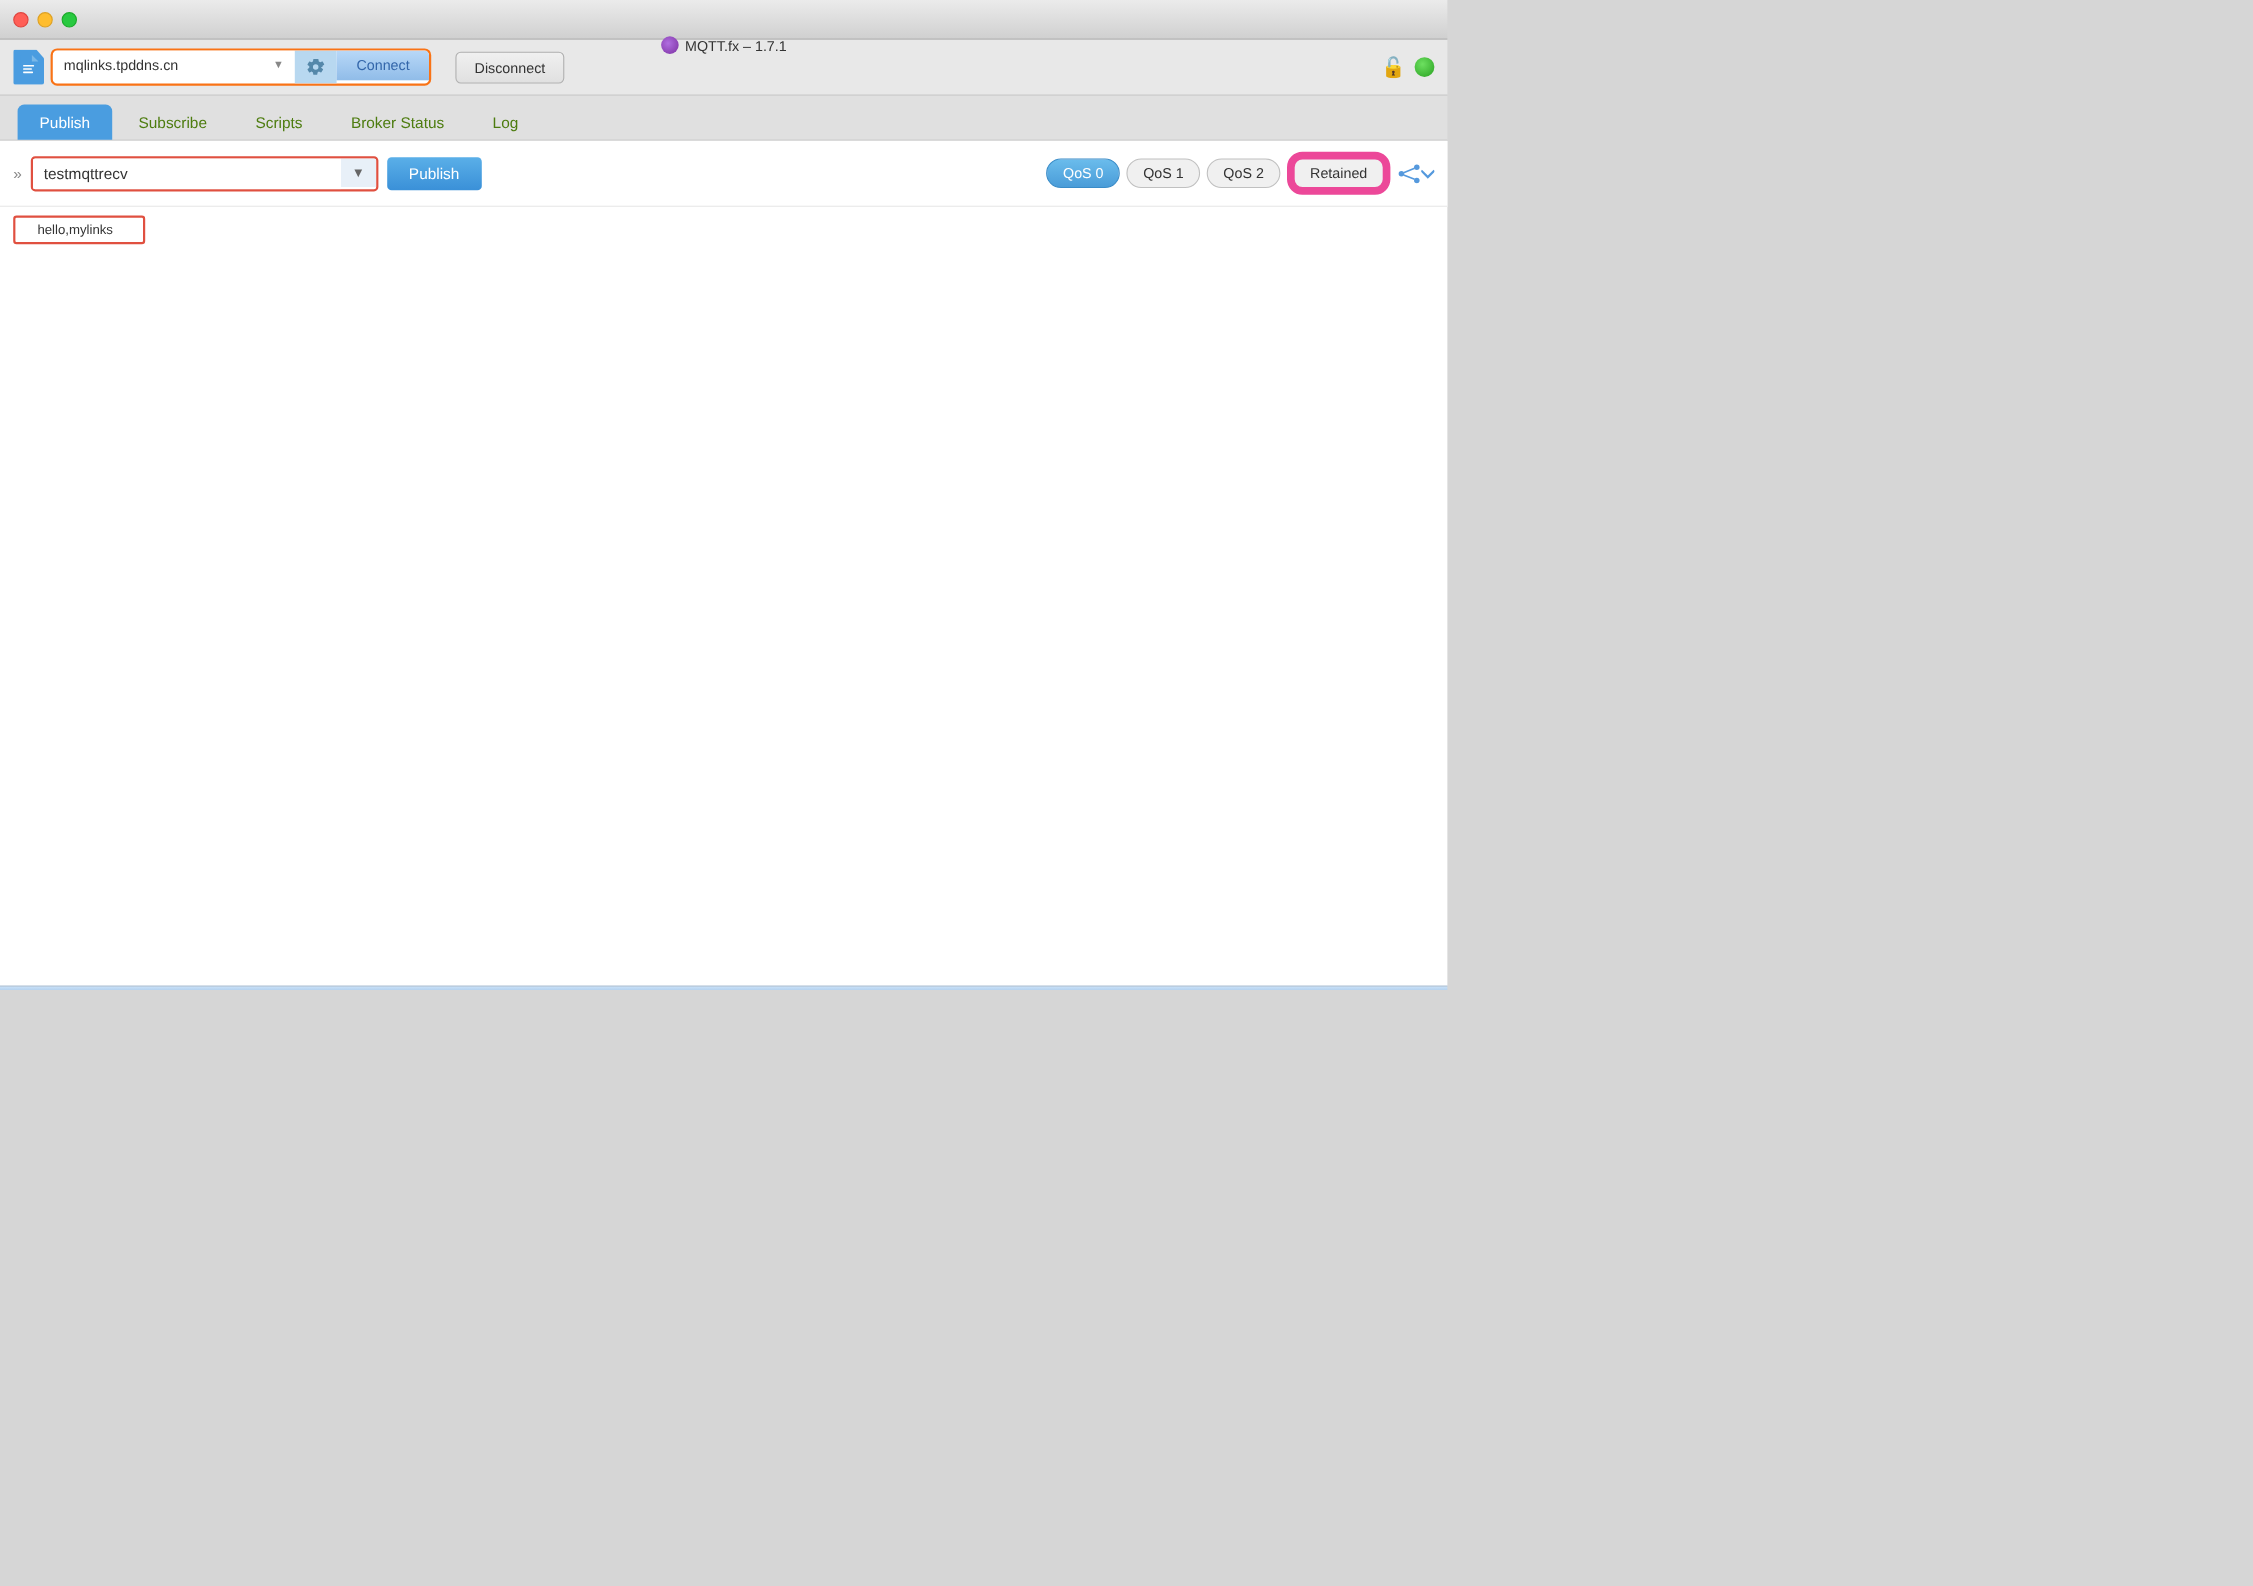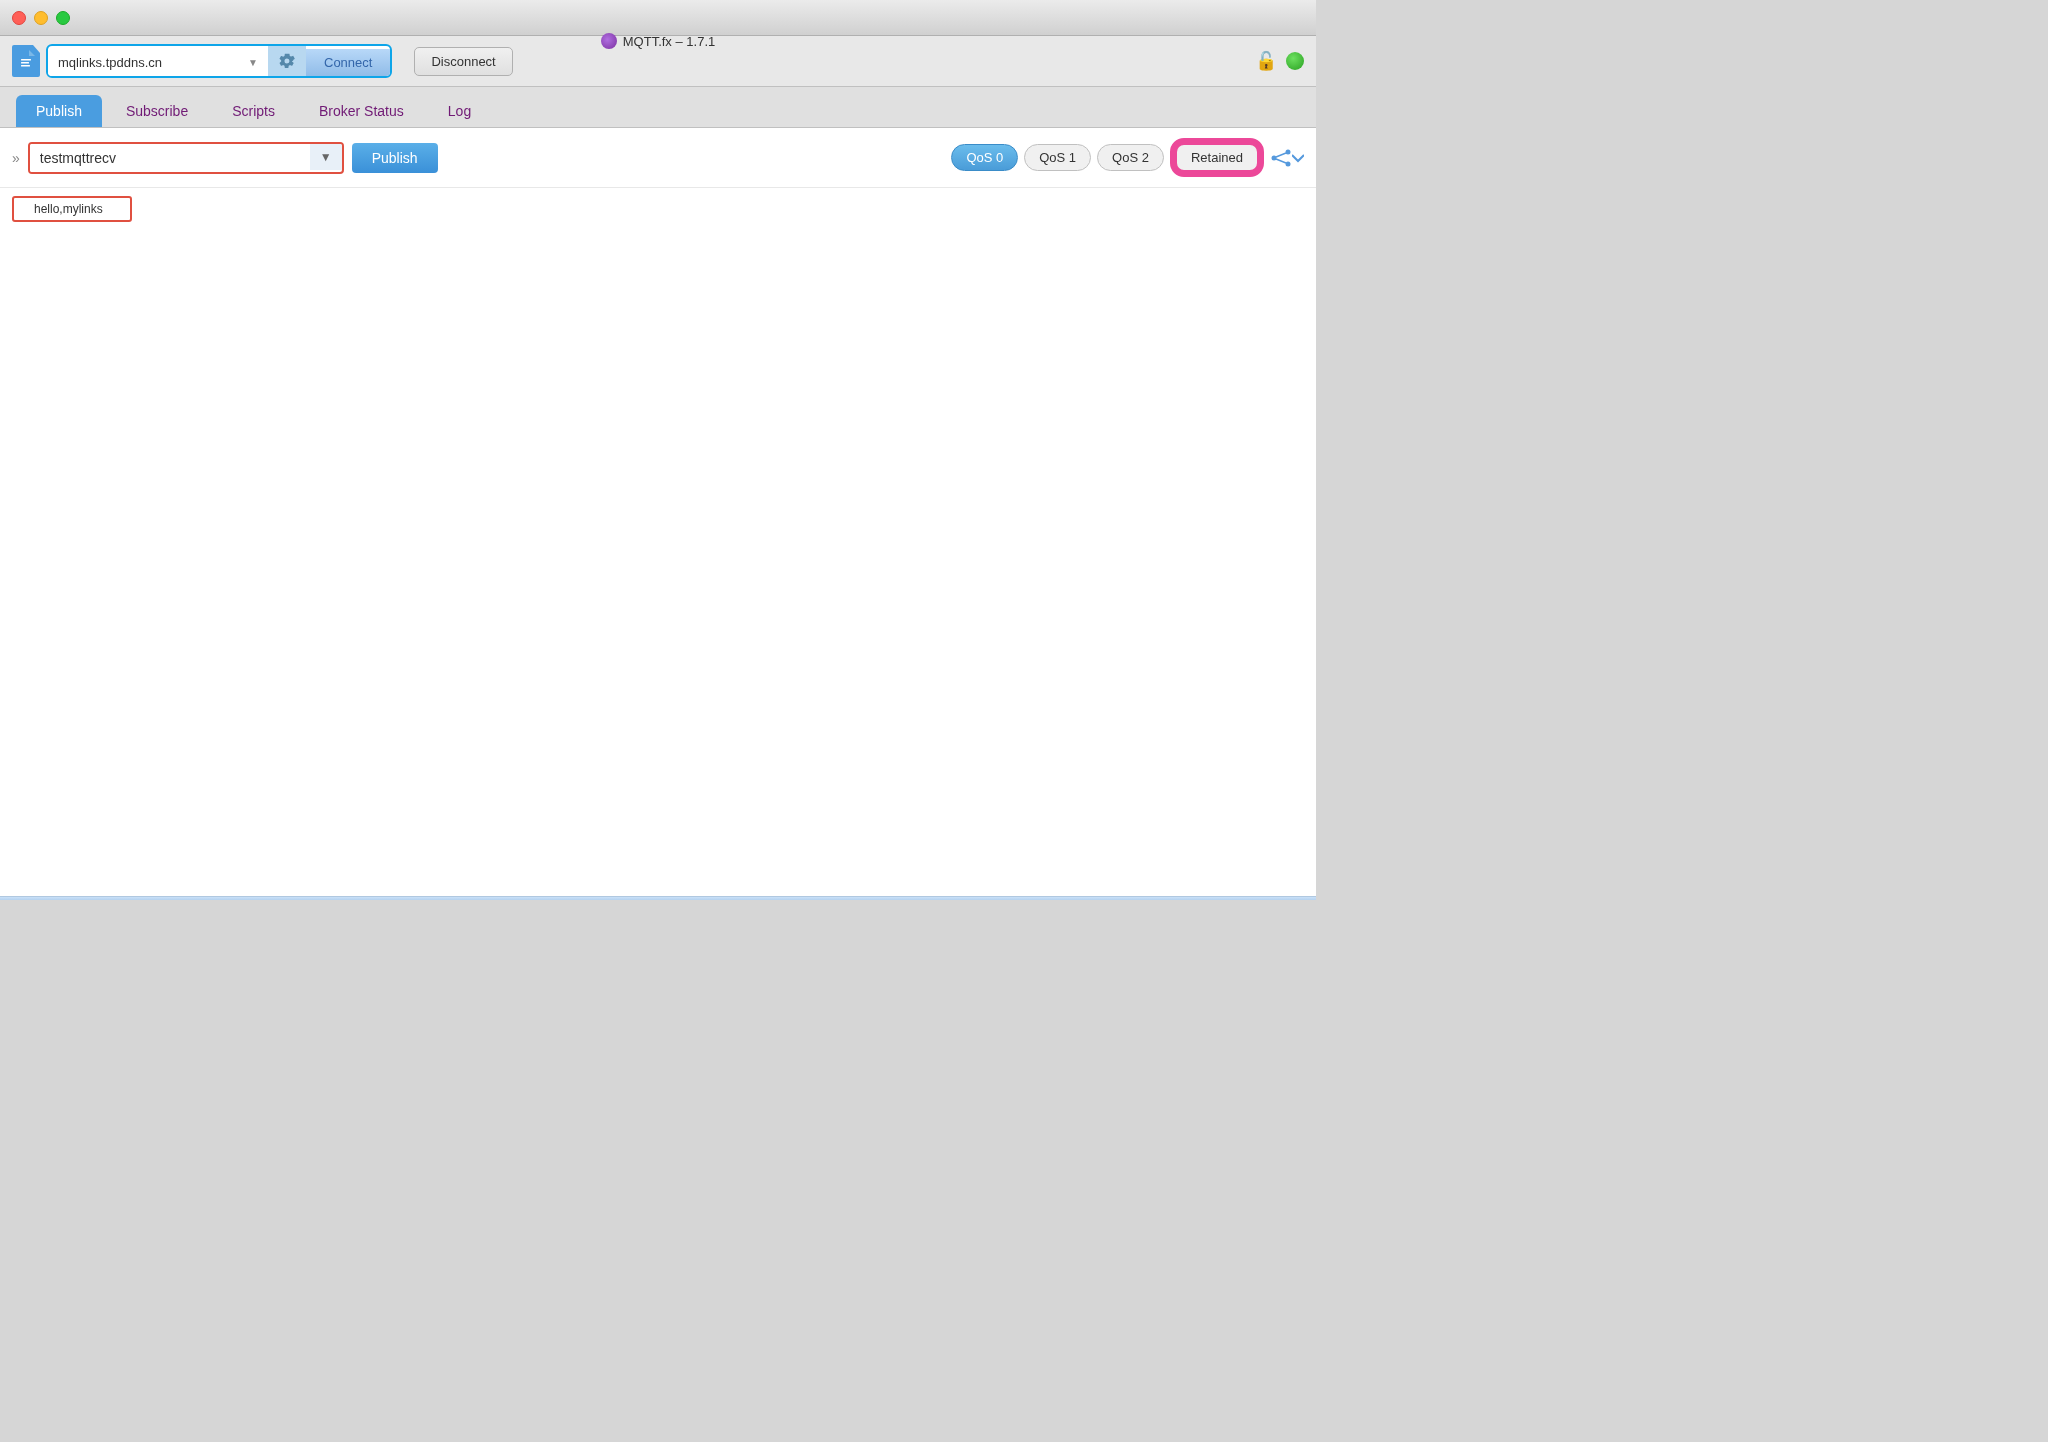--- a/index.html
+++ b/index.html
@@ -85,22 +85,22 @@
       align-items: center;
       justify-content: center;
       color: white;
       font-size: 10px;
       position: relative;
       clip-path: polygon(0 0, 75% 0, 100% 25%, 100% 100%, 0 100%);
     }
 
     .connection-group {
       display: flex;
-      align-items: flex-end;
-      border: 2px solid #0ea5e9;
+      align-items: flex-start;
+      border: 2px solid #f97316;
       border-radius: 6px;
       background: white;
       overflow: hidden;
     }
 
     .broker-select {
       display: flex;
       align-items: center;
       background: white;
       padding: 6px 10px;
@@ -179,21 +179,21 @@
       align-items: flex-end;
       gap: 4px;
       border-bottom: 1px solid #c0c0c0;
     }
 
     .tab {
       padding: 8px 20px;
       border-radius: 6px 6px 0 0;
       cursor: pointer;
       font-size: 14px;
-      color: #701a75;
+      color: #4d7c0f;
       background: transparent;
       border: none;
     }
 
     .tab.active {
       background: #4a9de0;
       color: white;
       font-weight: 500;
     }
 

